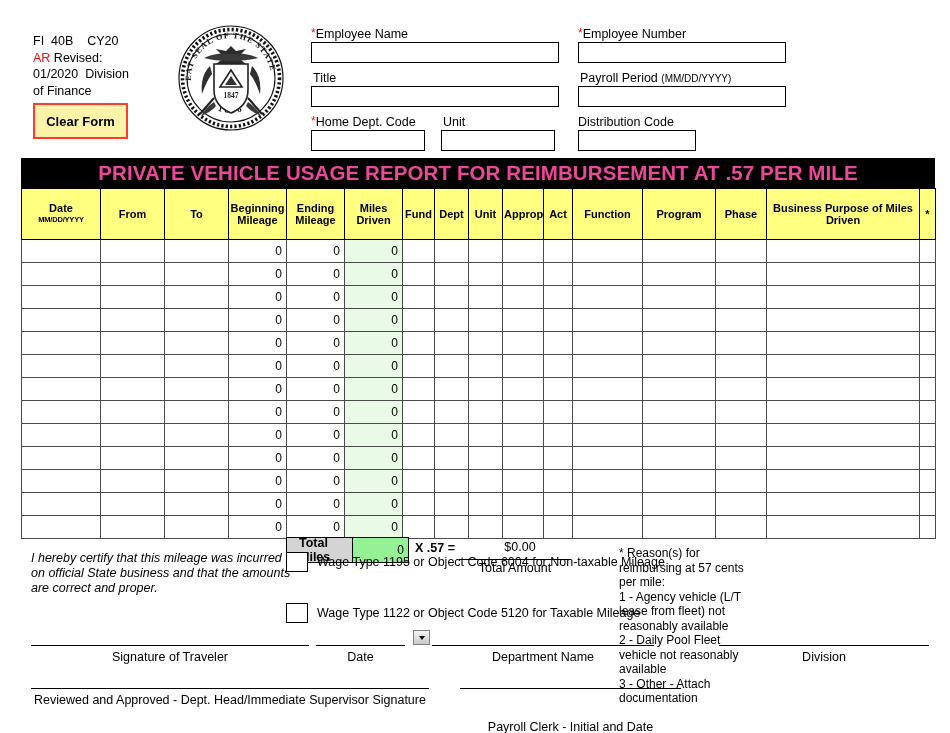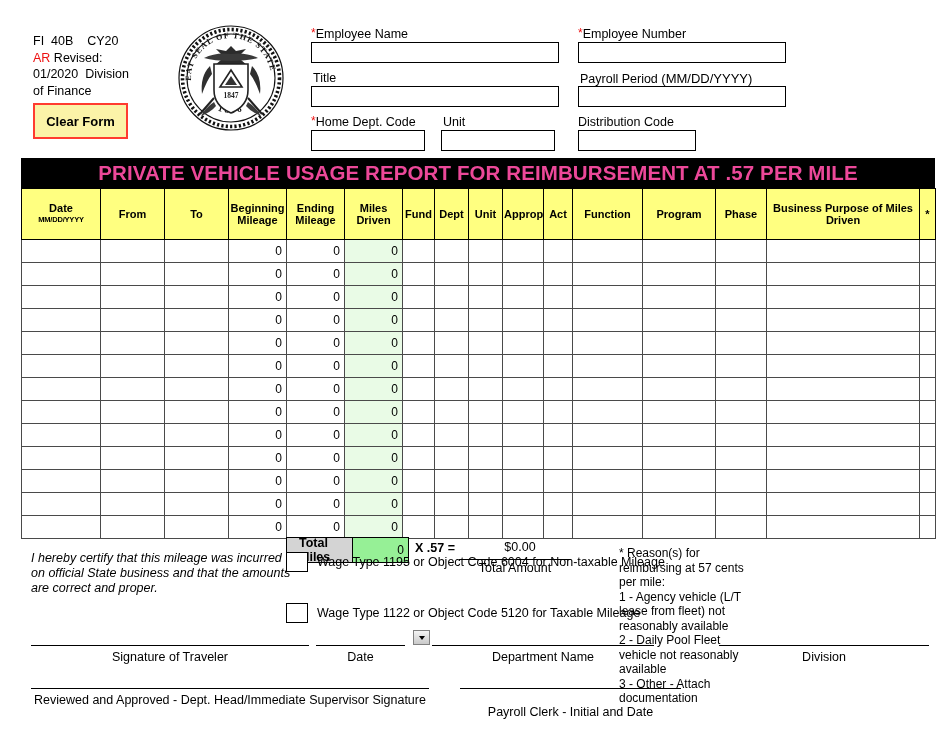--- a/index.html
+++ b/index.html
@@ -26,21 +26,21 @@
     display:flex;align-items:center;justify-content:center;
     font-size:13px;font-weight:bold;cursor:pointer;box-sizing:border-box;
   }
 
   
   #seal{position:absolute;left:174px;top:6px;width:114px;height:140px;}
 
   
   .fld-label{position:absolute;font-size:12.5px;white-space:nowrap;}
   .req{color:#ee1111;font-size:12px;vertical-align:top;line-height:1;}
-  .hint{font-size:13px;margin-top:28px;}
+  .hint{font-size:10px;margin-top:28px;}
   .fld-box{position:absolute;border:1.6px solid #000;background:#fff;box-sizing:border-box;}
 
   
   #title-bar{
     position:absolute;left:21px;top:158px;width:914px;height:30px;
     background:#000;color:#ec4899;
     display:flex;align-items:center;justify-content:center;
     font-size:20.5px;font-weight:bold;letter-spacing:.1px;
   }
 
@@ -494,15 +494,15 @@
   <div class="sig-rule" style="left:432px;top:645px;width:222px;"></div>
   <div class="sig-label" style="left:432px;top:650px;width:222px;">Department Name</div>
 
   <div class="sig-rule" style="left:719px;top:645px;width:210px;"></div>
   <div class="sig-label" style="left:719px;top:650px;width:210px;">Division</div>
 
   <div class="sig-rule" style="left:31px;top:688px;width:398px;"></div>
   <div class="sig-label" style="left:31px;top:693px;width:398px;">Reviewed and Approved - Dept. Head/Immediate Supervisor Signature</div>
 
   <div class="sig-rule" style="left:460px;top:688px;width:221px;"></div>
-  <div class="sig-label" style="left:460px;top:705px;width:221px;">Payroll Clerk - Initial and Date</div>
+  <div class="sig-label" style="left:460px;top:720px;width:221px;">Payroll Clerk - Initial and Date</div>
 
 </div>
 
 </body></html>

